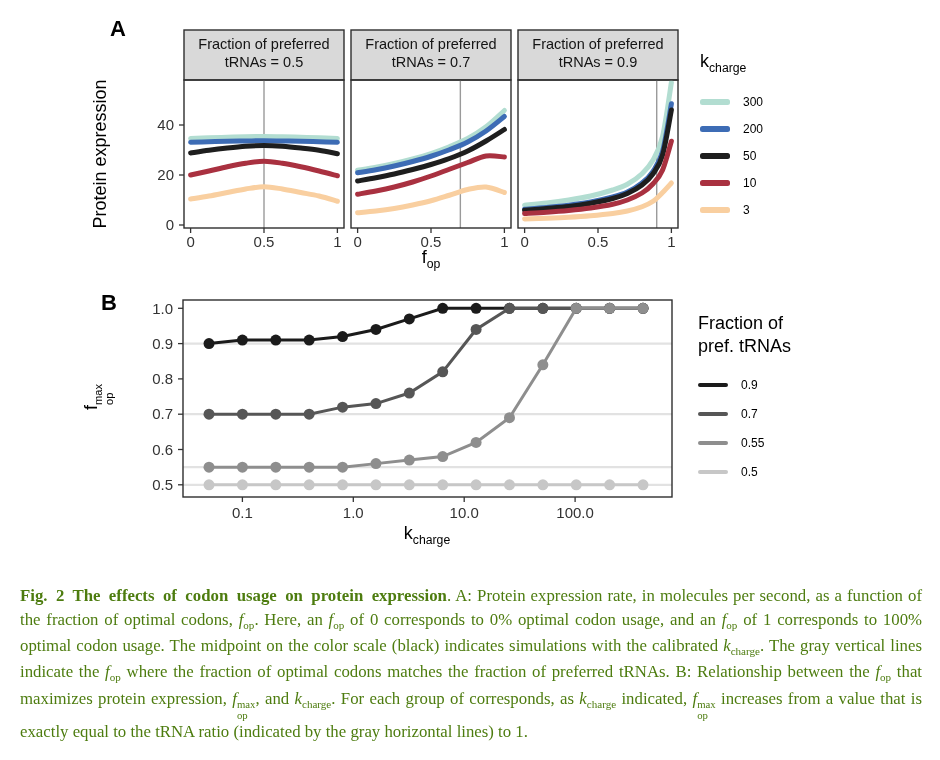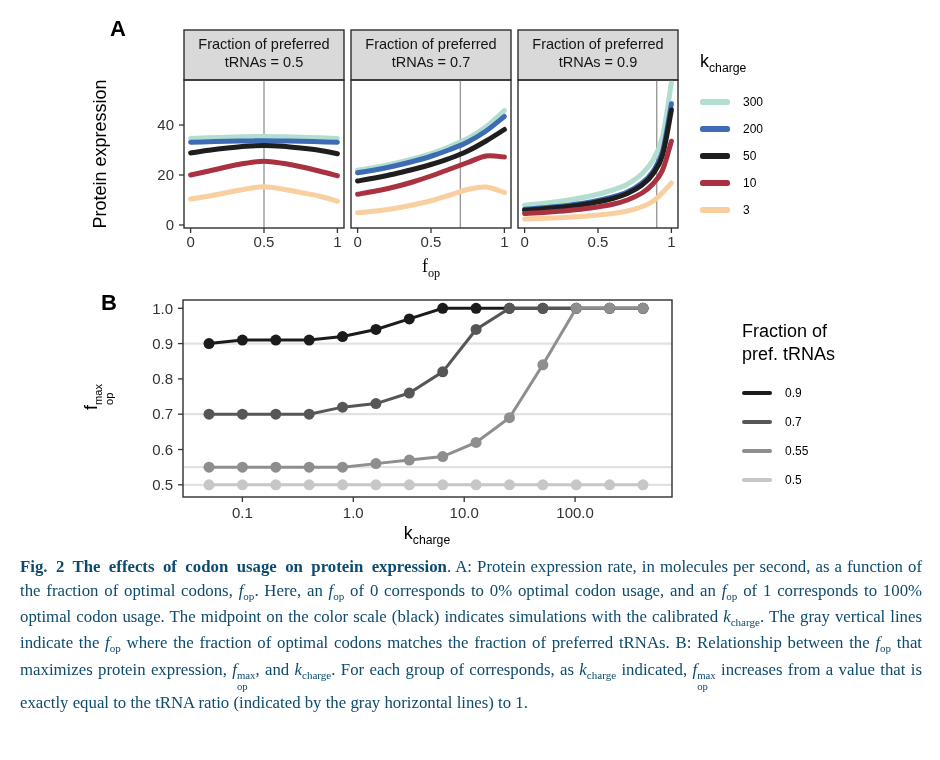--- a/index.html
+++ b/index.html
@@ -4,44 +4,44 @@
 <style>
   html,body{margin:0;padding:0;background:#fff;}
   .figure{position:relative;width:940px;height:760px;background:#ffffff;
           font-family:"Liberation Sans",sans-serif;overflow:hidden;}
   .panel-label{position:absolute;font-weight:bold;font-size:22px;color:#000;}
   #a-label{left:110px;top:16px;}
   #b-label{left:101px;top:290px;}
   .axis-title{position:absolute;font-size:18px;color:#000;white-space:nowrap;}
   .axis-title sub{font-size:0.68em;}
   #a-ytitle{left:100px;top:154px;transform:translate(-50%,-50%) rotate(-90deg);}
-  #a-xtitle{left:431px;top:256px;transform:translateX(-50%);font-family:Liberation Serif, serif;}
+  #a-xtitle{left:431px;top:247px;transform:translateX(-50%);}
   #b-ytitle{left:98px;top:397px;transform:translate(-50%,-50%) rotate(-90deg);}
   #b-xtitle{left:427px;top:523px;transform:translateX(-50%);}
   .supsub{display:inline-flex;flex-direction:column;line-height:1.02;font-size:0.62em;
           vertical-align:-0.45em;text-align:left;}
   svg{position:absolute;left:0;}
   #svg-a{top:0;}
   #svg-b{top:285px;}
   svg text{fill:#333;font-family:"Liberation Sans",sans-serif;}
   .tick-label{font-size:15px;}
   .strip-text{font-size:14.5px;fill:#141414;}
   .legend{position:absolute;color:#000;}
   #legend-a{left:700px;top:50px;}
-  #legend-b{left:698px;top:320px;margin-left:44px;}
+  #legend-b{left:698px;top:312px;}
   .legend-title{font-size:18px;margin-bottom:13px;white-space:pre-line;line-height:1.25;}
   .legend-title sub{font-size:0.68em;}
   .legend-row{display:flex;align-items:center;}
   .row-a{height:27px;}
   .row-b{height:29px;}
   .swatch{width:30px;margin-right:13px;border-radius:2.5px;flex:0 0 auto;}
   .swatch-a{height:6px;}
   .swatch-b{height:4px;}
   .legend-label{font-size:12px;}
-  #caption{position:absolute;left:20px;top:555px;width:902px;color:#0c4a6e;
+  #caption{position:absolute;left:20px;top:584px;width:902px;color:#4d7c0f;
            font-family:"Liberation Serif",serif;font-size:16.8px;line-height:1.43;
            text-align:justify;}
   .cap-bold{font-weight:bold;word-spacing:0.2em;}
   .cap-var{font-style:italic;}
   #caption sub{font-size:0.66em;}
   .cap-supsub{display:inline-flex;flex-direction:column;line-height:1;font-size:0.64em;
               vertical-align:-0.4em;font-style:normal;}
 </style>
 </head>
 <body>

